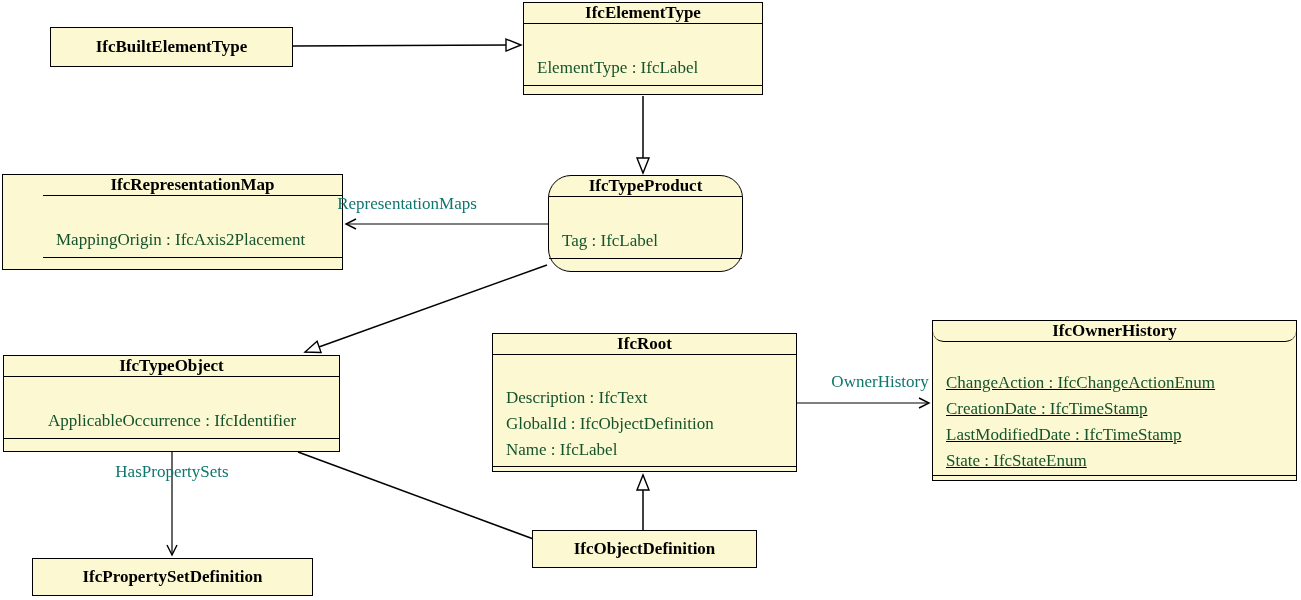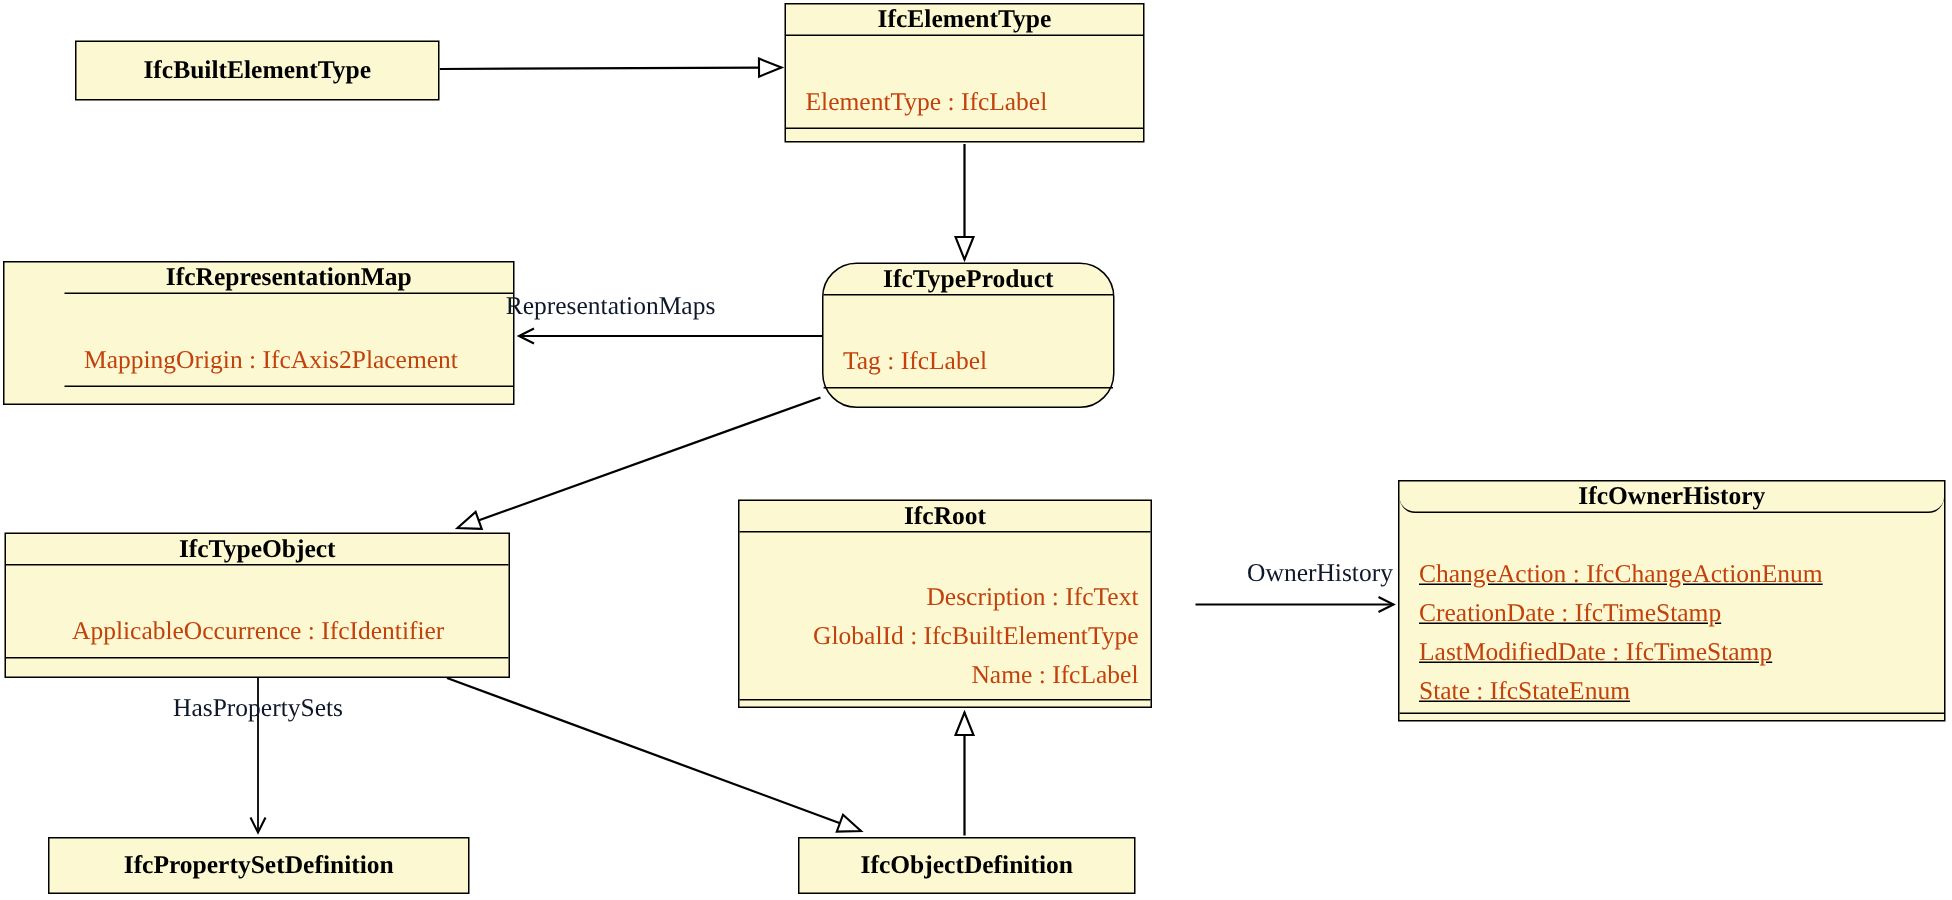--- a/index.html
+++ b/index.html
@@ -24,25 +24,25 @@
     border-bottom:1.3px solid var(--line);
     white-space:nowrap;
   }
   .uml-box.single .uml-title{border-bottom:none;flex:1;}
   .uml-attrs{
     border-bottom:1.3px solid var(--line);
     padding:4px 8px 4px 13px;
     display:flex;flex-direction:column;justify-content:center;
     box-sizing:border-box;
   }
-  .uml-attr{font-size:17px;line-height:26px;color:#c2410c;white-space:nowrap;}
+  .uml-attr{font-size:17px;line-height:26px;color:#14532d;white-space:nowrap;}
   .uml-empty{flex:1;}
   .edge-label{
     position:absolute;
-    font-size:17px;color:#0f172a;white-space:nowrap;
+    font-size:17px;color:#0f766e;white-space:nowrap;
     transform:translateX(-50%);
   }
 </style>
 </head>
 <body>
 
 <div id="canvas">
 
   <svg id="edges" viewBox="0 0 1301 600" xmlns="http://www.w3.org/2000/svg">
     <defs>
@@ -94,46 +94,46 @@
   </div>
 
   <div class="uml-box" style="left:3px;top:355px;width:337px;height:97px;">
     <div class="uml-title" style="height:34px;">IfcTypeObject</div>
     <div class="uml-attrs" style="height:40px;padding-left:44px;">
       <div class="uml-attr">ApplicableOccurrence : IfcIdentifier</div>
     </div>
     <div class="uml-empty"></div>
   </div>
 
-  <div class="uml-box" style="left:492px;top:333px;width:276px;height:139px;text-align:right;">
+  <div class="uml-box" style="left:492px;top:333px;width:305px;height:139px;">
     <div class="uml-title" style="height:34px;">IfcRoot</div>
     <div class="uml-attrs" style="height:85px;">
       <div class="uml-attr">Description : IfcText</div>
-      <div class="uml-attr">GlobalId : IfcBuiltElementType</div>
+      <div class="uml-attr">GlobalId : IfcObjectDefinition</div>
       <div class="uml-attr">Name : IfcLabel</div>
     </div>
     <div class="uml-empty"></div>
   </div>
 
   <div class="uml-box" style="left:932px;top:320px;width:365px;height:161px;">
     <div class="uml-title" style="height:34px;border-radius:17px;">IfcOwnerHistory</div>
     <div class="uml-attrs" style="height:107px;text-decoration:underline;">
       <div class="uml-attr">ChangeAction : IfcChangeActionEnum</div>
       <div class="uml-attr">CreationDate : IfcTimeStamp</div>
       <div class="uml-attr">LastModifiedDate : IfcTimeStamp</div>
       <div class="uml-attr">State : IfcStateEnum</div>
     </div>
     <div class="uml-empty"></div>
   </div>
 
   <div class="uml-box single" style="left:32px;top:558px;width:281px;height:38px;">
     <div class="uml-title">IfcPropertySetDefinition</div>
   </div>
 
-  <div class="uml-box single" style="left:532px;top:558px;width:225px;height:38px;">
+  <div class="uml-box single" style="left:532px;top:530px;width:225px;height:38px;">
     <div class="uml-title">IfcObjectDefinition</div>
   </div>
 
   <div class="edge-label" style="left:407px;top:194px;">RepresentationMaps</div>
   <div class="edge-label" style="left:880px;top:372px;">OwnerHistory</div>
   <div class="edge-label" style="left:172px;top:462px;">HasPropertySets</div>
 
 </div>
 
 </body></html>

